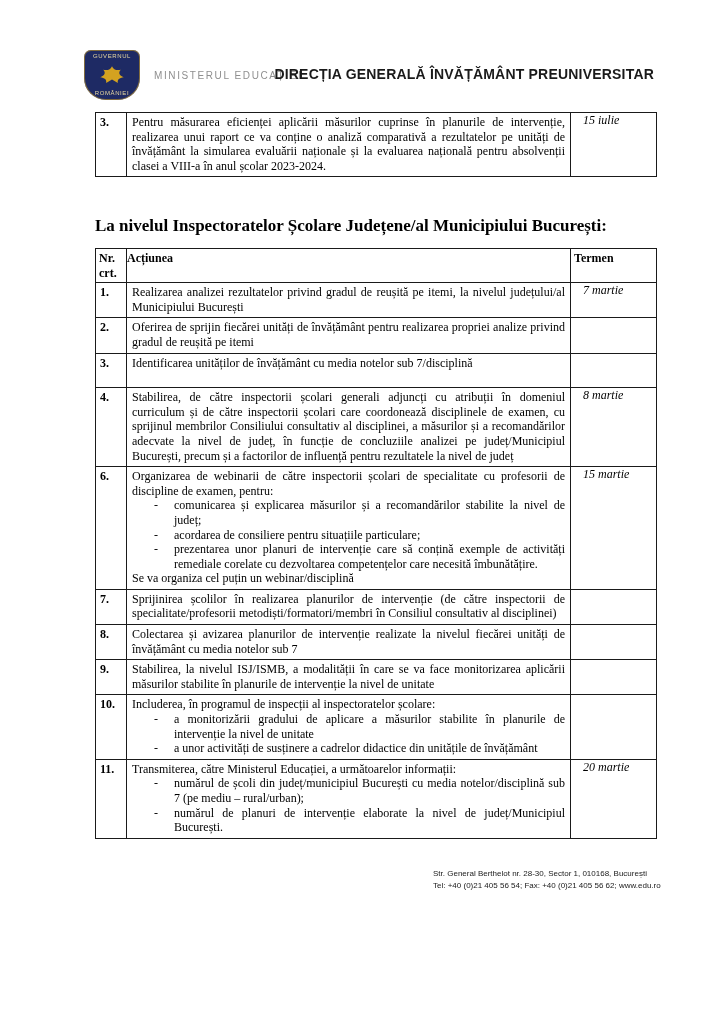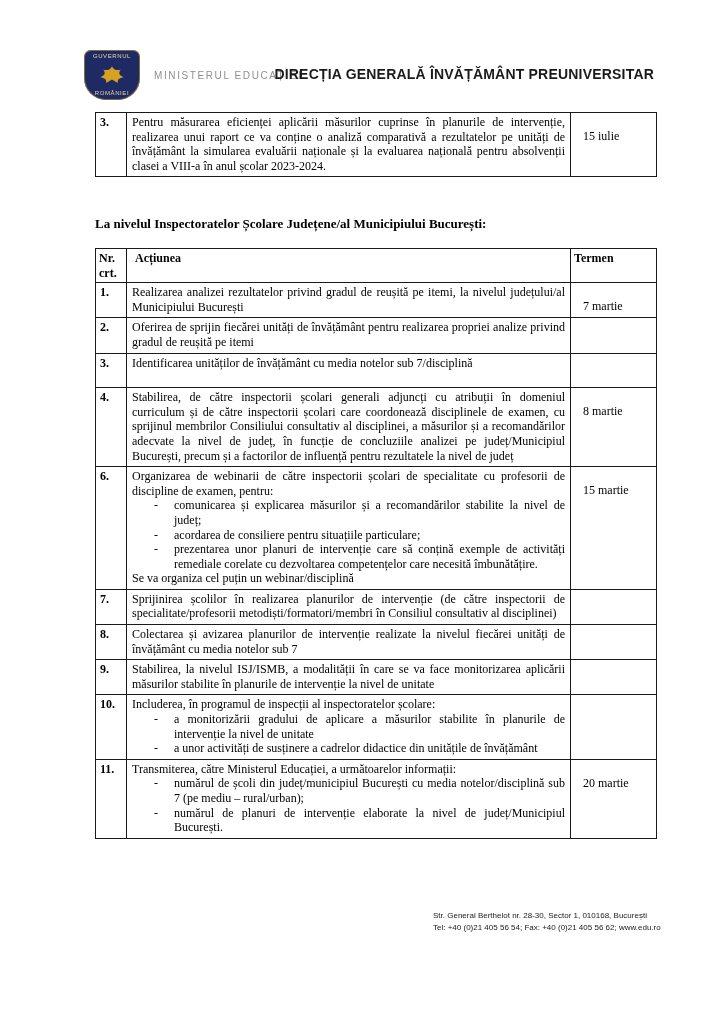--- a/index.html
+++ b/index.html
@@ -41,42 +41,42 @@
   }
 
   
   .doc-table {
     position: absolute; left: 95px;
     width: 561px; table-layout: fixed; border-collapse: collapse;
     font-size: 12px; line-height: 14.6px;
   }
   .doc-table td, .doc-table th { border: 1px solid #1a1a1a; vertical-align: top; }
   .doc-table th { font-weight: bold; text-align: left; padding: 2px 3px; }
-  th.h-action { padding-left: 8px; }
+  th.h-action { padding-left: 0; }
   th.h-termen { }
   .cell-nr { width: 31px; font-weight: bold; padding: 2px 2px 2px 4px; }
   .cell-action { width: 444px; padding: 2px 5px 3px 5px; }
-  .cell-termen { width: 86px; padding: 16px 2px 2px 12px; }
+  .cell-termen { width: 86px; padding: 0 2px 2px 12px; font-style: italic; }
   .para { text-align: justify; }
   .bullet { display: flex; padding-left: 22px; }
   .bullet .dash { flex: 0 0 20px; }
   .bullet .btext { flex: 1; text-align: justify; }
   .spacer { height: 14px; }
 
   .top-table { top: 100px; }
   .main-table { top: 236px; }
 
   .section-title {
     position: absolute; left: 95px; top: 204px;
-    font-size: 13px; font-weight: bold; margin: 0;
+    font-size: 17px; font-weight: bold; margin: 0;
   }
 
   
   .doc-footer {
-    position: absolute; left: 433px; top: 898px;
+    position: absolute; left: 433px; top: 856px;
     font-family: "Liberation Sans", sans-serif;
     font-size: 8px; line-height: 1.45; color: #1a1a1a;
   }
 </style>
 </head>
 <body>
 
 <div class="page">
 
   <div class="doc-header">

